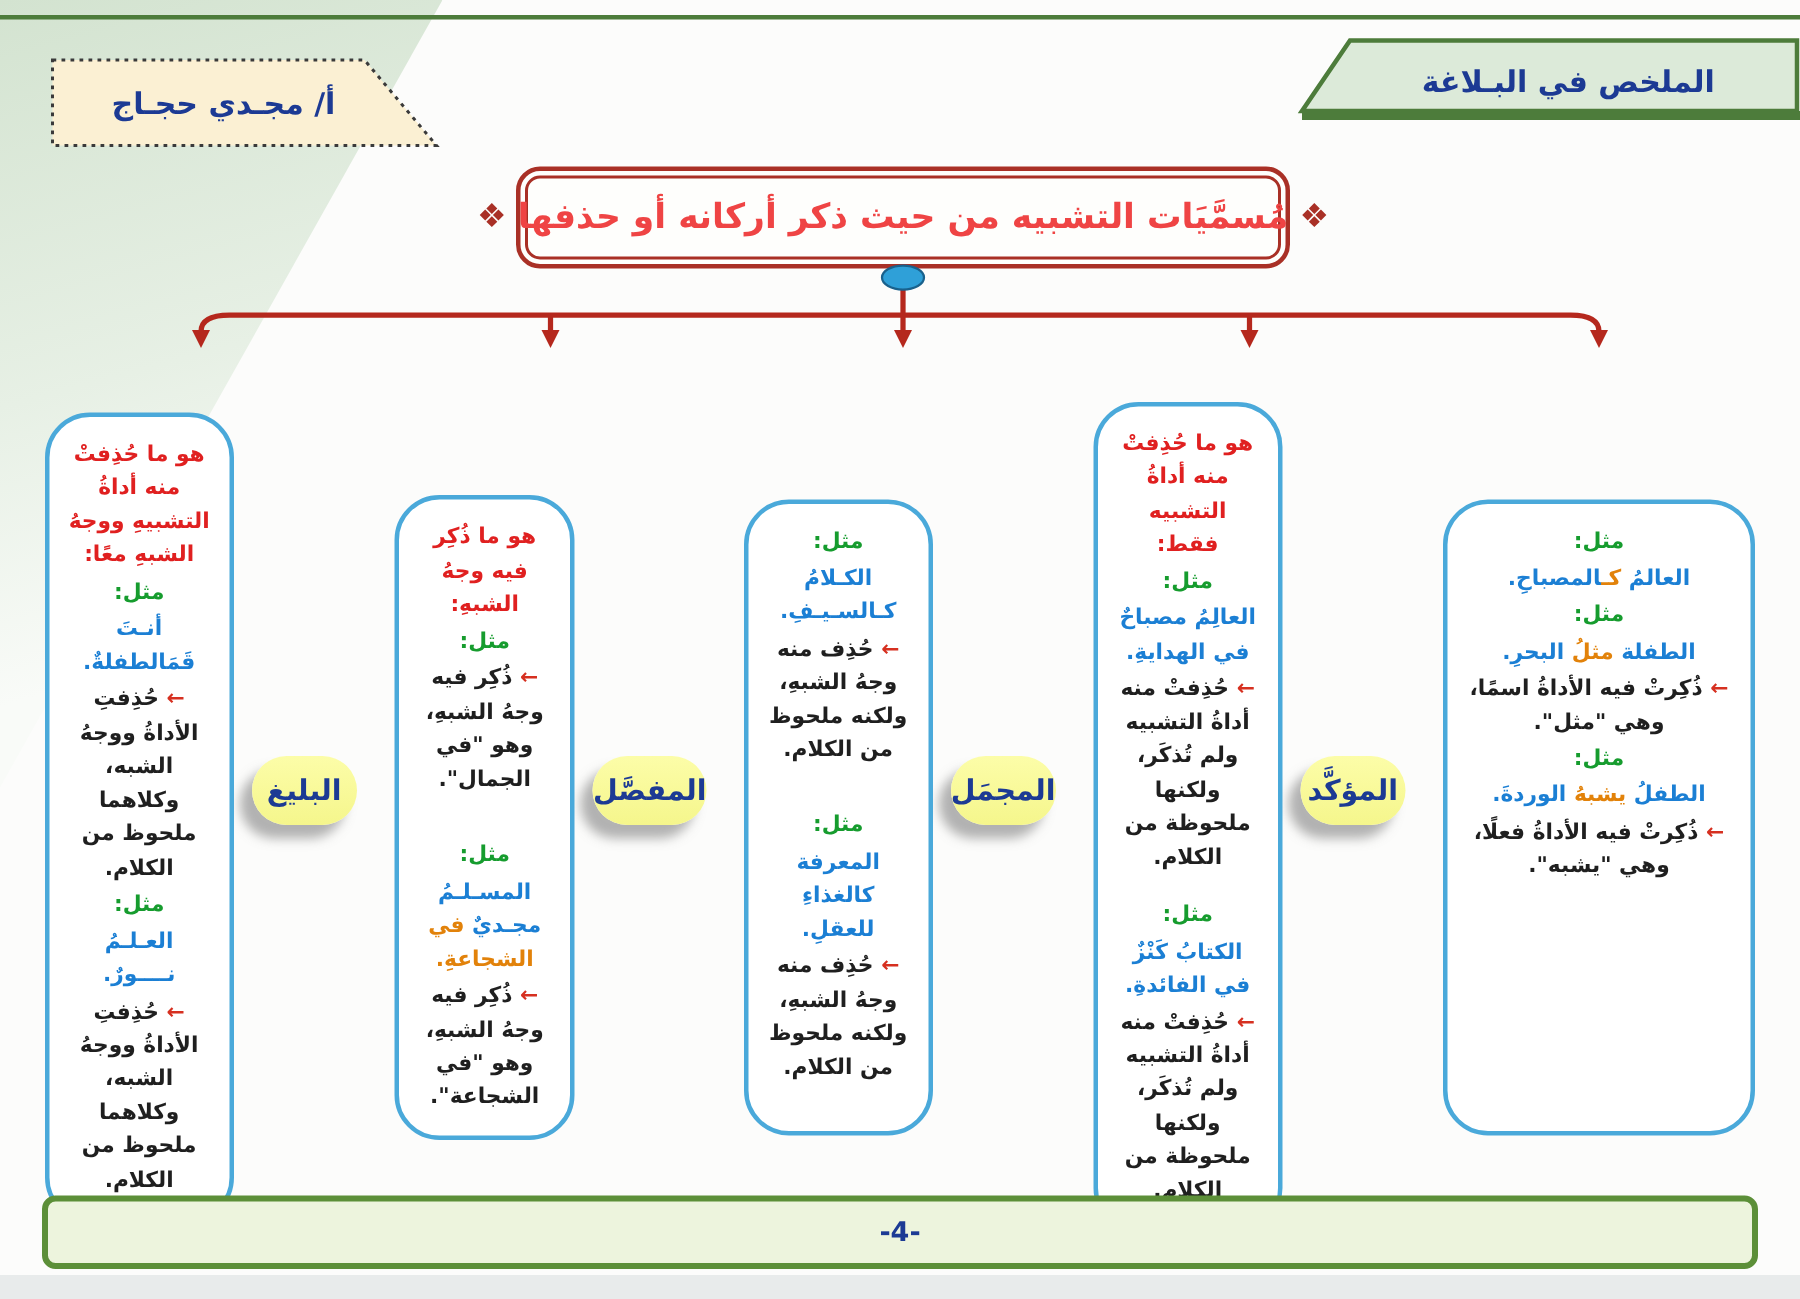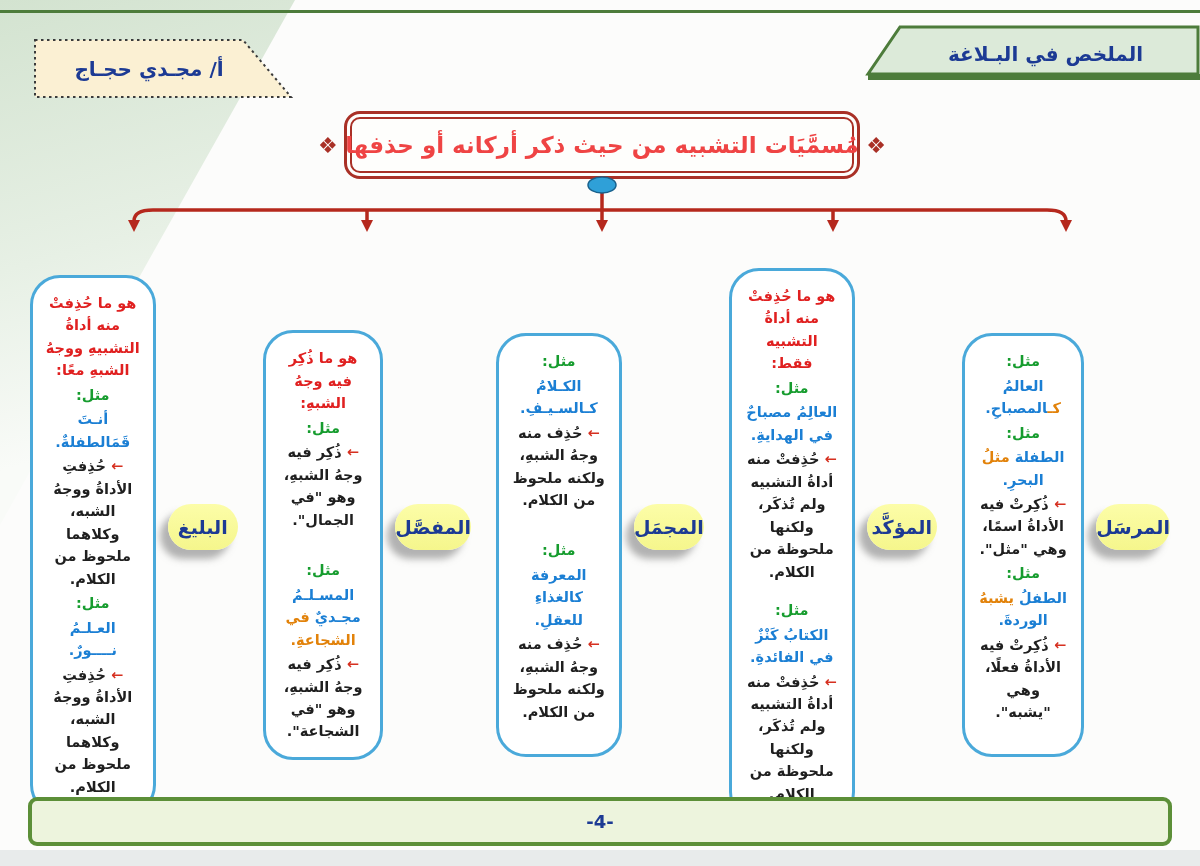--- a/index.html
+++ b/index.html
@@ -115,21 +115,20 @@
   <path d="M128 46 L140 46 L134 58 Z" fill="#b5281d"></path>
   <path d="M361 46 L373 46 L367 58 Z" fill="#b5281d"></path>
   <path d="M596 46 L608 46 L602 58 Z" fill="#b5281d"></path>
   <path d="M827 46 L839 46 L833 58 Z" fill="#b5281d"></path>
   <path d="M1060 46 L1072 46 L1066 58 Z" fill="#b5281d"></path>
   <ellipse cx="602" cy="11" rx="14" ry="8" fill="#2fa0d8" stroke="#19618c" stroke-width="1.5"></ellipse>
 </svg>
 
 <div class="branches">
     <div class="branch-col">
-      <div class="oval">المرسَل</div>
       <div class="box">
         <div class="para"><span class="t-green">مثل:</span></div>
         <div class="para"><span class="t-blue">العالمُ </span><span class="t-orange">كـ</span><span class="t-blue">المصباحِ.</span></div>
         <div class="para"><span class="t-green">مثل:</span></div>
         <div class="para"><span class="t-blue">الطفلة </span><span class="t-orange">مثلُ</span><span class="t-blue"> البحرِ.</span></div>
         <div class="para"><span class="t-arrow">← </span><span class="t-black">ذُكِرتْ فيه الأداةُ اسمًا، وهي "مثل".</span></div>
         <div class="para"><span class="t-green">مثل:</span></div>
         <div class="para"><span class="t-blue">الطفلُ </span><span class="t-orange">يشبهُ</span><span class="t-blue"> الوردةَ.</span></div>
         <div class="para"><span class="t-arrow">← </span><span class="t-black">ذُكِرتْ فيه الأداةُ فعلًا، وهي "يشبه".</span></div>
       </div>

